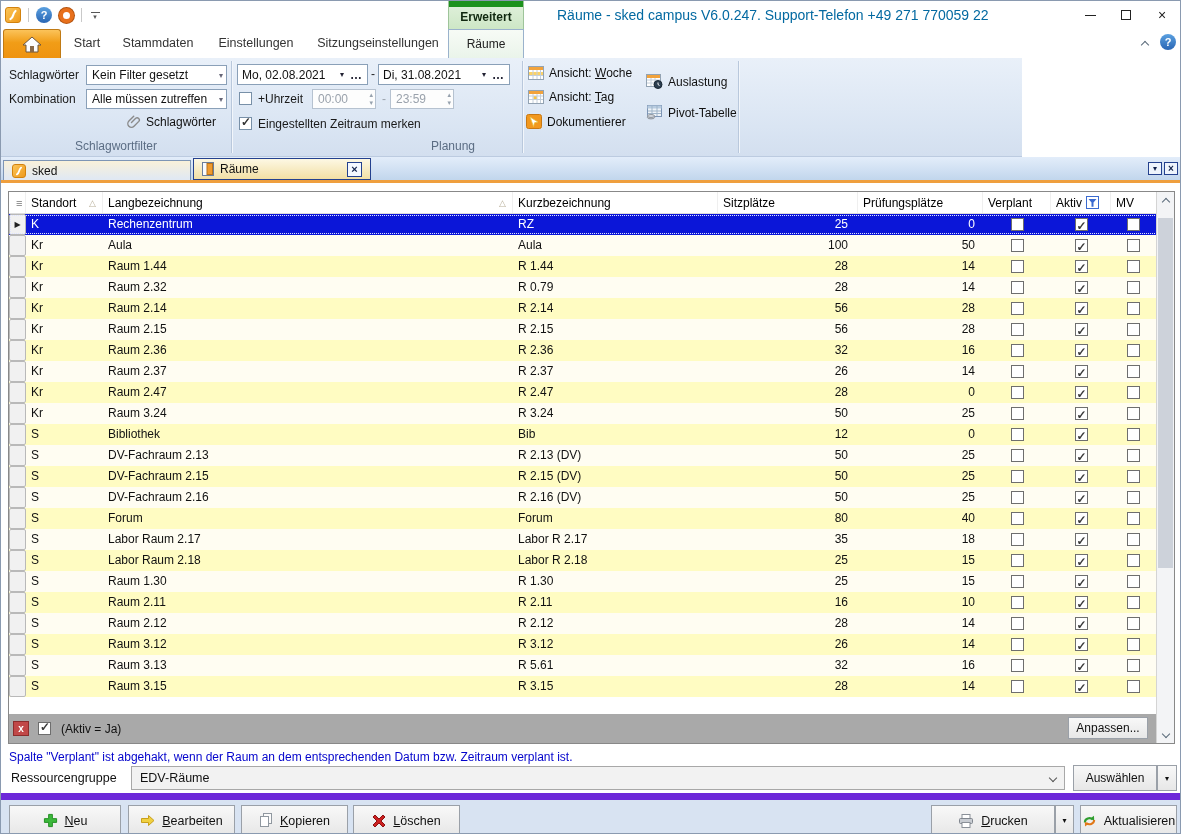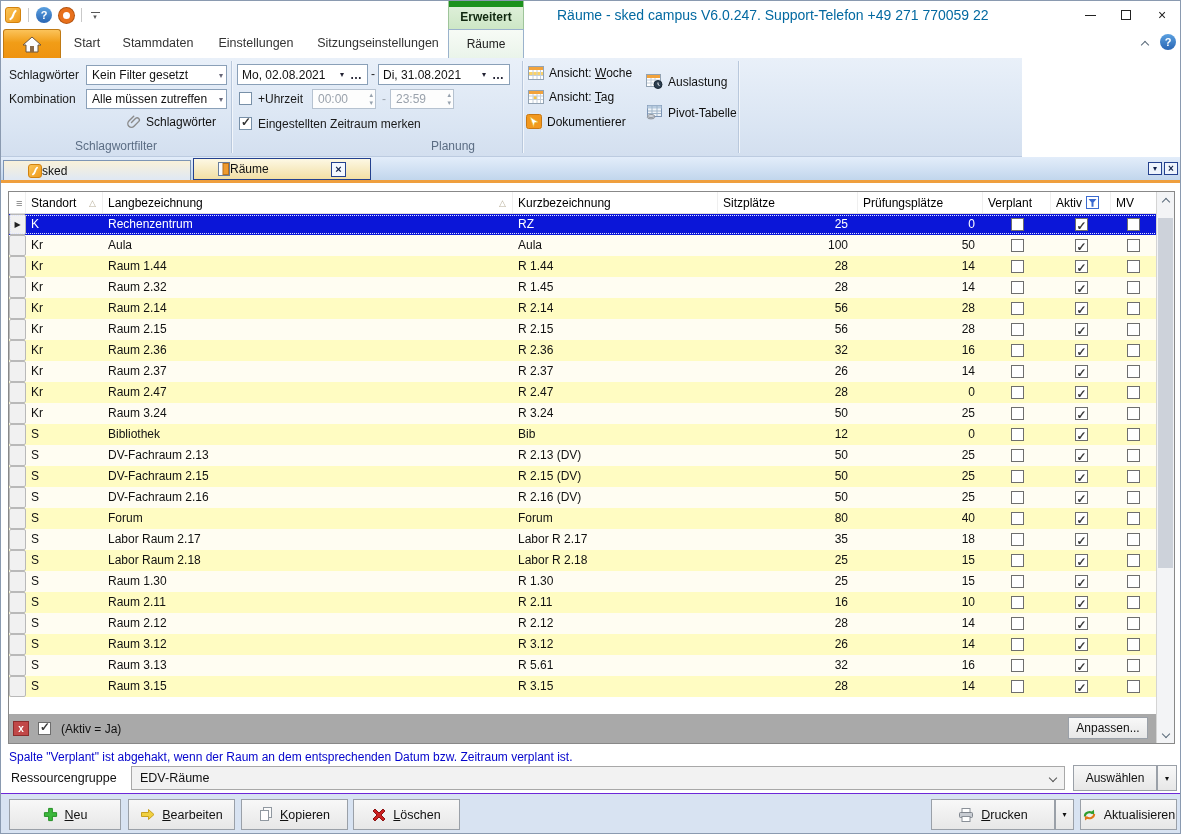--- a/index.html
+++ b/index.html
@@ -54,21 +54,21 @@
   .rcb{width:13px;height:13px;border:1px solid #7890a8;background:#fff;position:absolute}
   .rcb.checked::after{content:"✓";position:absolute;left:1px;top:-3px;font-size:12px;font-weight:bold;color:#333}
   .timefield{position:absolute;height:20px;border:1px solid #b6c2d0;background:#fdfdfd;color:#9aa2ac;display:flex;align-items:center;padding:0 16px 0 5px}
   .spin{position:absolute;right:2px;top:1px;display:flex;flex-direction:column;line-height:8px;font-size:7px;color:#97a2ae}
   .rbtn{position:absolute;display:flex;align-items:center;gap:5px;font-size:12px;color:#111;white-space:nowrap}
   .dash{position:absolute;font-size:12px;color:#222}
 
   
   .tabstrip{position:absolute;left:0;top:156px;width:1181px;height:26px;background:linear-gradient(180deg,#e3edfa,#bdd3eb)}
   .tabstrip::after{content:"";position:absolute;left:0;bottom:0;width:100%;height:3px;background:#ef9f3e}
-  .dtab{position:absolute;display:flex;align-items:center;gap:0;padding:0 24px;font-size:12px}
+  .dtab{position:absolute;display:flex;align-items:center;gap:6px;padding:0 8px;font-size:12px}
   .dtab.sked{left:2px;top:3px;width:188px;height:20px;border:1px solid #7d95b5;border-bottom:none;background:linear-gradient(180deg,#f9f1da,#dfe8f4)}
   .dtab.active{left:192px;top:1px;width:178px;height:22px;border:1px solid #24418e;background:linear-gradient(180deg,#fdf8e4,#f2dfa4);z-index:2}
   .dtab .close-box{margin-left:auto;width:15px;height:15px;border:1px solid #24418e;background:#f4f8ff;display:flex;align-items:center;justify-content:center;font-size:11px;font-weight:bold;color:#10204a}
   .strip-btn{position:absolute;top:5px;width:14px;height:13px;border:1px solid #24418e;background:#eef4fc;display:flex;align-items:center;justify-content:center;font-size:8px;color:#10204a}
 
   
   .grid-panel{position:absolute;left:7px;top:190px;width:1167px;height:553px;border:1px solid #888;background:#fff}
   .grid-header{display:flex;height:22px;border-bottom:1px solid #dcdcdc;background:#fff;font-size:12px}
   .hcell{display:flex;align-items:center;padding-left:5px;position:relative;border-right:1px solid #efefef;color:#000}
   .sort{font-size:9px;color:#b9b09a;margin-left:auto;margin-right:6px}
@@ -102,21 +102,21 @@
   .vs-thumb{position:absolute;left:1px;top:26px;width:15px;height:350px;background:#cdd2da}
 
   
   .note{position:absolute;left:8px;top:749px;font-size:12px;color:#0404cc;white-space:nowrap}
   .res-label{position:absolute;left:10px;top:770px;font-size:12.5px;color:#111}
   .res-combo{position:absolute;left:130px;top:765px;width:934px;height:24px;background:#f2f2f2;border:1px solid #a8a8a8;display:flex;align-items:center;padding:0 24px 0 8px;font-size:12.5px}
   .res-combo .chev{position:absolute;right:8px;top:8px;border-color:#555}
   .auswaehlen{position:absolute;left:1072px;top:764px;width:84px;height:26px}
   .ausw-dd{position:absolute;left:1156px;top:764px;width:20px;height:26px;font-size:8px}
 
-  .bottom-bar{position:absolute;left:0;top:792px;width:1181px;height:42px;background:#d8e3f2;border-top:1px solid #6d28d9}
+  .bottom-bar{position:absolute;left:0;top:792px;width:1181px;height:42px;background:#d8e3f2;border-top:7px solid #6d28d9}
   .pbtn{position:absolute;top:5px;height:31px;gap:7px;font-size:12.5px}
   .pbtn u{text-decoration:underline}
   .ic{display:inline-flex;align-items:center;justify-content:center}
 </style>
 </head>
 <body>
 
 <div class="app">
 
   <div class="titlebar">
@@ -394,21 +394,21 @@
             <span class="cb checked"></span>
           </div>
     <div class="cell c-mv ck">
             <span class="cb"></span>
           </div>
   </div>
         <div class="grid-row stripe-b">
     <div class="cell c-sel"></div>
     <div class="cell c-standort">Kr</div>
     <div class="cell c-lang">Raum 2.32</div>
-    <div class="cell c-kurz">R 1.45</div>
+    <div class="cell c-kurz">R 0.79</div>
     <div class="cell c-sitz num">28</div>
     <div class="cell c-pruef num2">14</div>
     <div class="cell c-verp ck">
             <span class="cb"></span>
           </div>
     <div class="cell c-aktiv ck">
             <span class="cb checked"></span>
           </div>
     <div class="cell c-mv ck">
             <span class="cb"></span>

